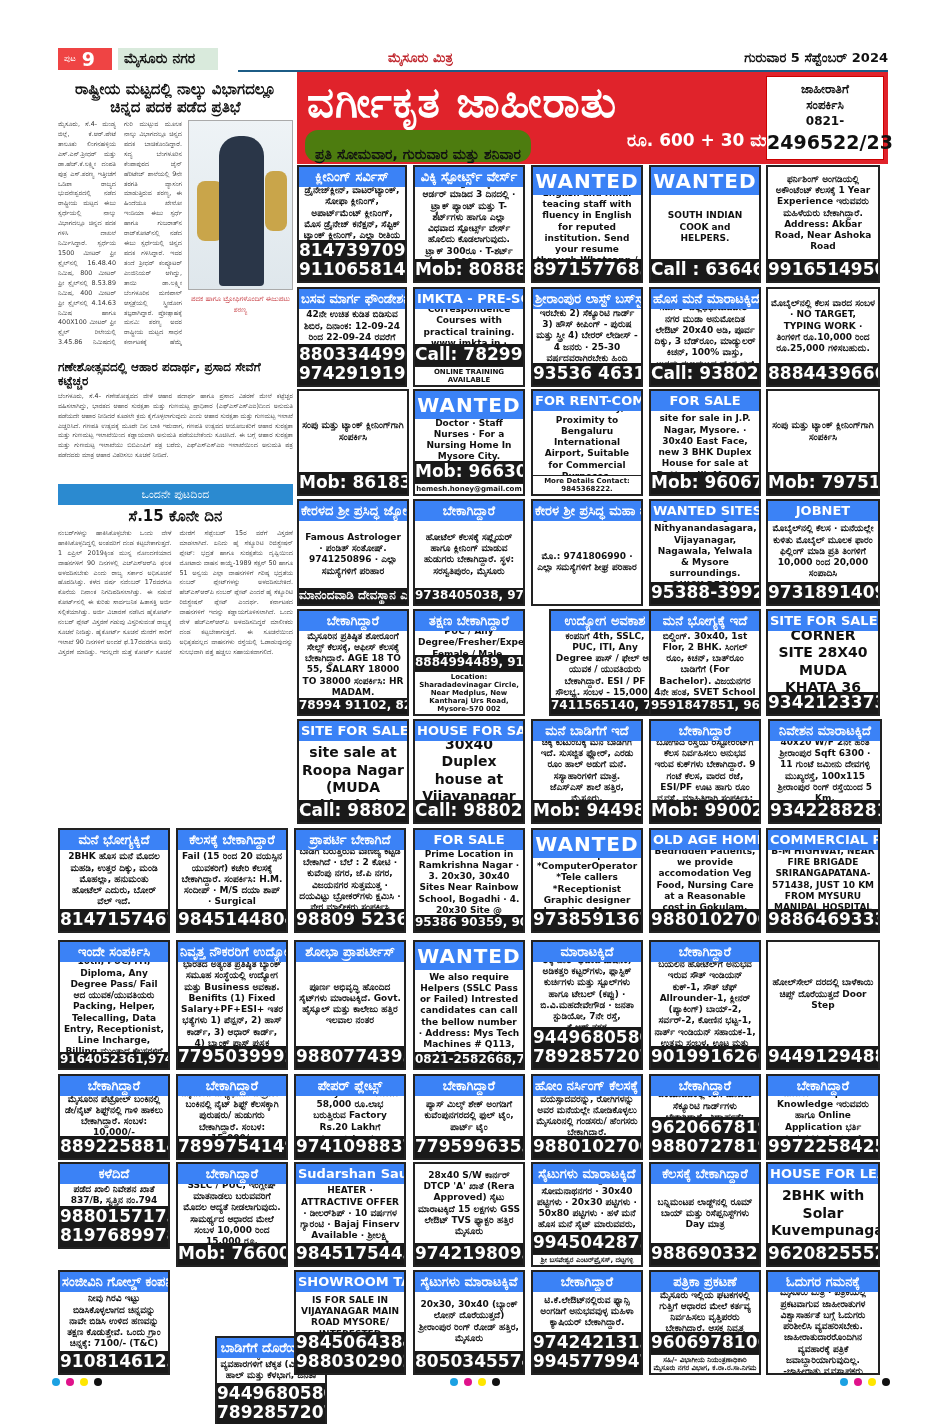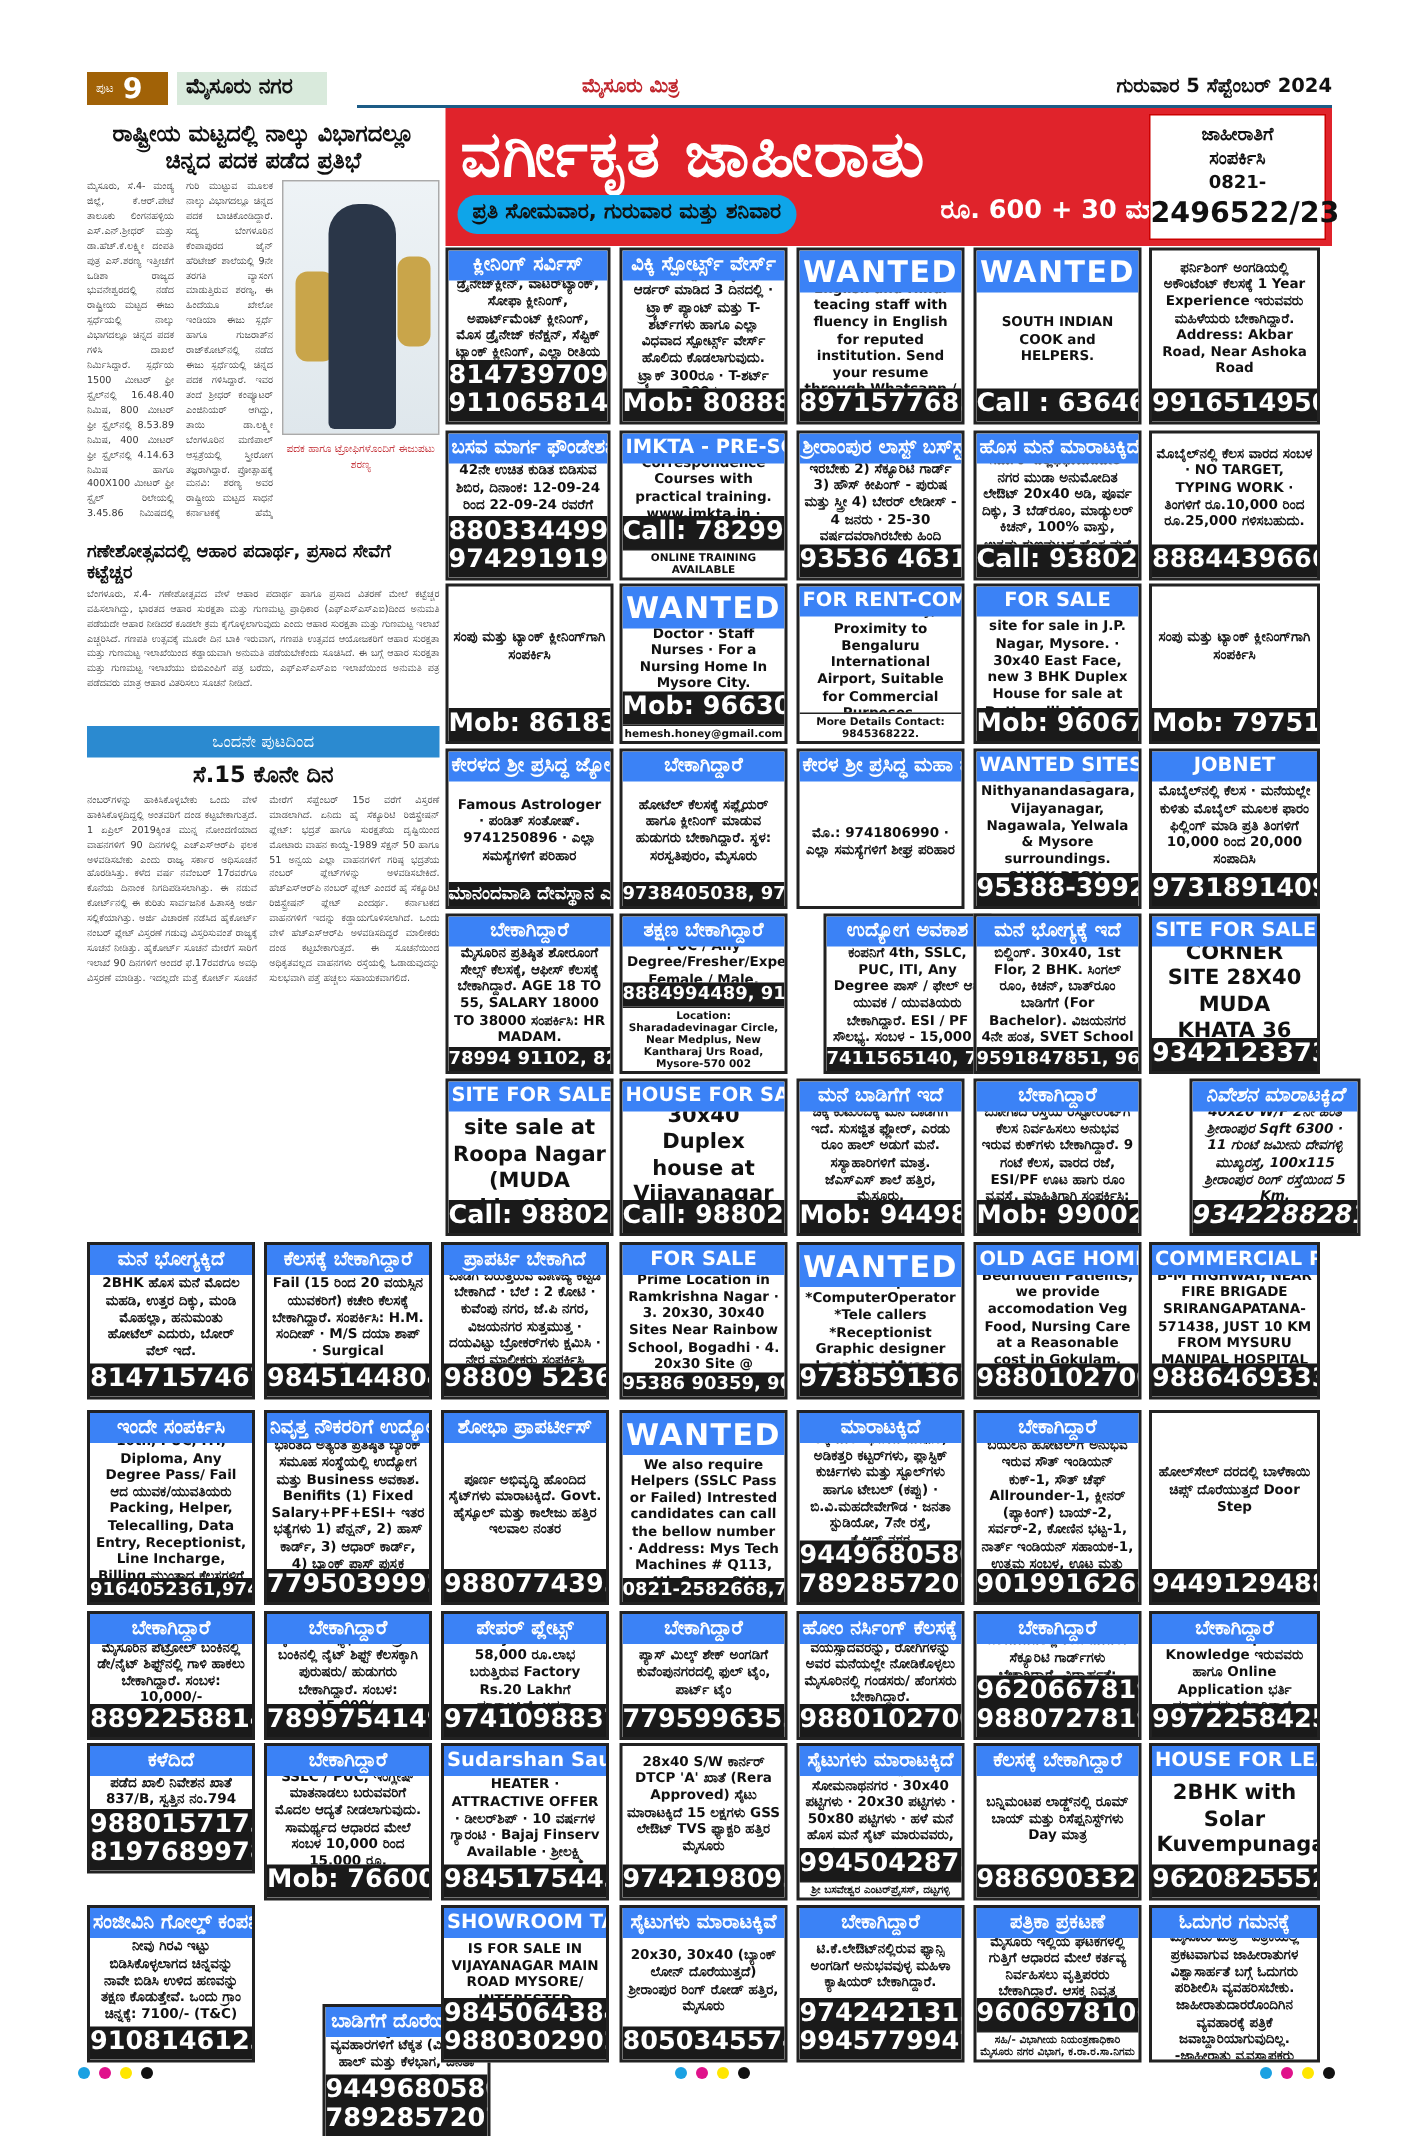--- a/index.html
+++ b/index.html
@@ -1,26 +1,26 @@
 <!DOCTYPE html>
 <html><head>
 <meta charset="utf-8">
 <style>
 *{box-sizing:border-box;margin:0;padding:0}
 body{width:945px;height:1424px;background:#fff;font-family:"DejaVu Sans",sans-serif;color:#111;position:relative;overflow:hidden}
 .hdr{position:absolute;left:58px;top:48px;width:830px;height:22px}
-.pg{position:absolute;left:0;top:0;width:54px;height:22px;background:#a16207;color:#fff;display:flex;align-items:center;gap:6px;padding-left:6px}
+.pg{position:absolute;left:0;top:0;width:54px;height:22px;background:#ef4444;color:#fff;display:flex;align-items:center;gap:6px;padding-left:6px}
 .pg .s{font-size:8px}.pg .n{font-size:19px;font-weight:bold}
 .sec{position:absolute;left:60px;top:0;width:100px;height:22px;background:#d9eadc;font-size:14px;font-weight:bold;padding:2px 6px}
 .brand{position:absolute;left:330px;top:2px;color:#c0262d;font-size:13px;font-weight:bold}
 .date{position:absolute;right:0;top:2px;font-size:13px;font-weight:bold}
 .hline{position:absolute;left:238px;top:70px;width:650px;height:2px;background:#1c5c86}
 .banner{position:absolute;left:297px;top:72px;width:591px;height:92px;background:#e0232b}
 .banner .t{position:absolute;left:10px;top:6px;color:#fff;font-size:42px;font-weight:bold;letter-spacing:1px;white-space:nowrap}
-.banner .pill{position:absolute;left:8px;top:58px;height:26px;background:#0ea5e9;border-radius:13px;padding:3px 10px;font-size:14px;font-weight:bold;white-space:nowrap}
+.banner .pill{position:absolute;left:8px;top:58px;height:26px;background:#4d7c0f;border-radius:13px;padding:16px 10px;font-size:14px;font-weight:bold;white-space:nowrap}
 .banner .price{position:absolute;left:330px;top:58px;color:#fff;font-size:17px;font-weight:bold;white-space:nowrap}
 .banner .cbox{position:absolute;right:4px;top:4px;width:118px;height:84px;background:#fff;border:1px solid #c00;text-align:center;font-weight:bold;font-size:12px;padding-top:4px;line-height:1.35}
 .banner .cbox .ph{font-size:19px}
 .art{position:absolute;left:58px;top:80px;width:235px;font-size:6.4px;line-height:1.55;color:#333}
 .art h1{font-size:15px;text-align:center;line-height:1.2;color:#111;margin-bottom:4px}
 .art h2{font-size:12px;line-height:1.2;color:#111;margin:4px 0 3px}
 .art .photo{float:right;width:105px;height:170px;margin:0 0 4px 6px;background:linear-gradient(#eef3f6,#dfe7ec);border:1px solid #aaa;position:relative}
 .art .photo .p{position:absolute;left:30px;top:15px;width:45px;height:150px;background:#2a3648;border-radius:20px 20px 4px 4px}
 .art .photo .tr1{position:absolute;left:8px;top:60px;width:26px;height:60px;background:#c9a54a;border-radius:8px}
 .art .photo .tr2{position:absolute;left:76px;top:50px;width:22px;height:60px;background:#c9a54a;border-radius:8px}
@@ -219,21 +219,21 @@
     <div class="ad" style="left: 531px; top: 719px; width: 112px; height: 105px;">
       <div class="hd">ಮನೆ ಬಾಡಿಗೆಗೆ ಇದೆ</div>
       <div class="bd">ಚಿಕ್ಕ ಕುಟುಂಬಕ್ಕೆ ಮನೆ ಬಾಡಿಗೆಗೆ ಇದೆ. ಸುಸಜ್ಜಿತ ಫ್ಲೋರ್, ಎರಡು ರೂಂ ಹಾಲ್ ಅಡುಗೆ ಮನೆ. ಸಸ್ಯಾಹಾರಿಗಳಿಗೆ ಮಾತ್ರ. ಜೆಎಸ್‌ಎಸ್ ಶಾಲೆ ಹತ್ತಿರ, ಮೈಸೂರು.</div>
       <div class="ph" style="white-space: pre;">Mob: 9449886322</div>
     </div>
     <div class="ad" style="left: 649px; top: 719px; width: 112px; height: 105px;">
       <div class="hd">ಬೇಕಾಗಿದ್ದಾರೆ</div>
       <div class="bd">ಬೋಗಾದಿ ರಸ್ತೆಯ ರೆಸ್ಟೋರೆಂಟ್‌ಗೆ ಕೆಲಸ ನಿರ್ವಹಿಸಲು ಅನುಭವ ಇರುವ ಕುಕ್‌ಗಳು ಬೇಕಾಗಿದ್ದಾರೆ. 9 ಗಂಟೆ ಕೆಲಸ, ವಾರದ ರಜೆ, ESI/PF ಊಟ ಹಾಗು ರೂಂ ವ್ಯವಸ್ಥೆ. ಮಾಹಿತಿಗಾಗಿ ಸಂಪರ್ಕಿಸಿ:</div>
       <div class="ph" style="white-space: pre;">Mob: 9900212487</div>
     </div>
-    <div class="ad" style="left: 793px; top: 719px; width: 114px; height: 105px; font-style: italic;">
+    <div class="ad" style="left: 768px; top: 719px; width: 114px; height: 105px;">
       <div class="hd">ನಿವೇಶನ ಮಾರಾಟಕ್ಕಿದೆ</div>
       <div class="bd">40x20 W/F 2ನೇ ಹಂತ ಶ್ರೀರಾಂಪುರ Sqft 6300 · 11 ಗುಂಟೆ ಜಮೀನು ದೇವಗಳ್ಳಿ ಮುಖ್ಯರಸ್ತೆ, 100x115 ಶ್ರೀರಾಂಪುರ ರಿಂಗ್ ರಸ್ತೆಯಿಂದ 5 Km.</div>
       <div class="ph" style="white-space: pre;">9342288281</div>
     </div>
     <div class="ad" style="left: 58px; top: 828px; width: 112px; height: 105px;">
       <div class="hd">ಮನೆ ಭೋಗ್ಯಕ್ಕಿದೆ</div>
       <div class="bd">2BHK ಹೊಸ ಮನೆ ಮೊದಲ ಮಹಡಿ, ಉತ್ತರ ದಿಕ್ಕು, ಮಂಡಿ ಮೊಹಲ್ಲಾ, ಹನುಮಂತು ಹೋಟೆಲ್ ಎದುರು, ಬೋರ್ ವೆಲ್ ಇದೆ.</div>
       <div class="ph" style="white-space: pre;">8147157467</div>
     </div>
     <div class="ad" style="left: 176px; top: 828px; width: 112px; height: 105px;">

